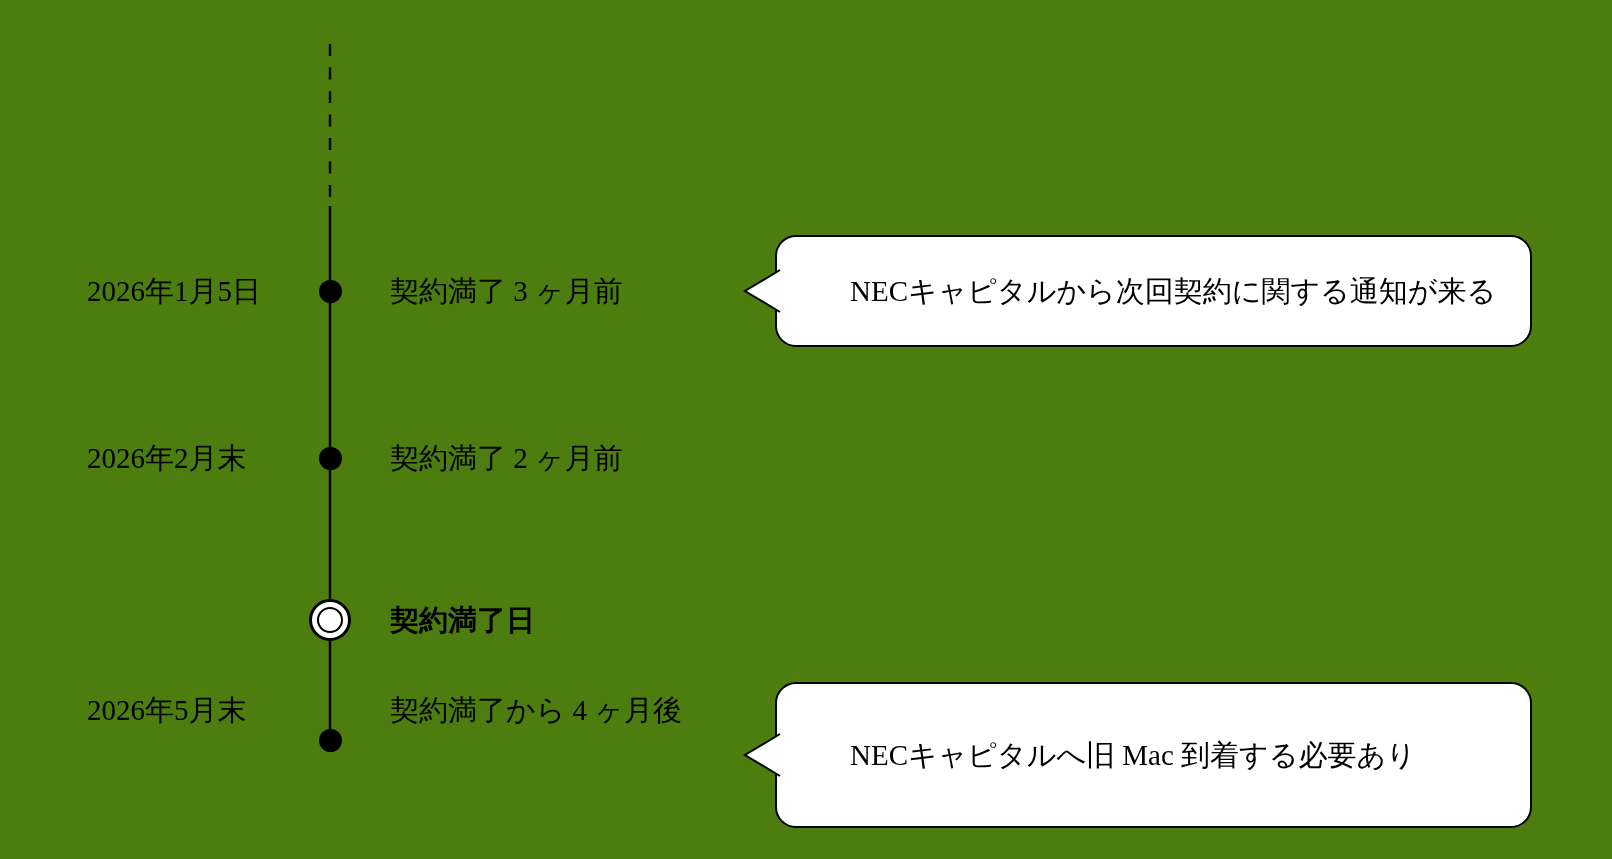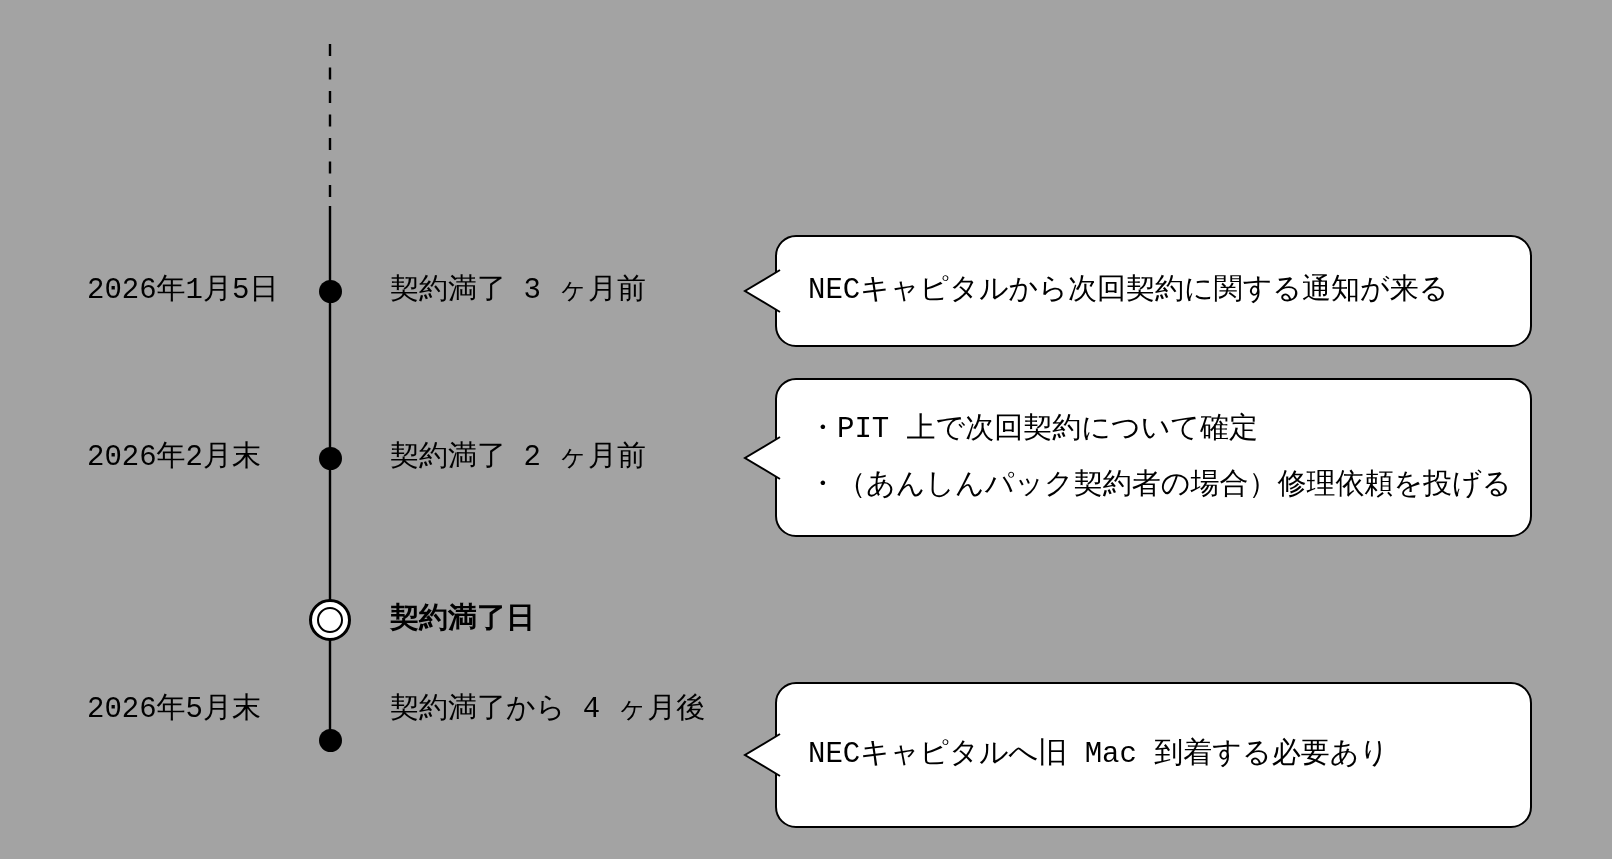--- a/index.html
+++ b/index.html
@@ -1,22 +1,22 @@
 <!DOCTYPE html>
 <html lang="ja"><head>
 <meta charset="utf-8">
 <style>
   html, body { margin: 0; padding: 0; background: #ffffff; }
   .canvas {
     position: relative;
     width: 1612px;
     height: 859px;
-    background: #a3a3a3;
+    background: #4d7c0f;
     overflow: hidden;
-    font-family: Liberation Mono, monospace;
+    font-family: Liberation Serif, serif;
     color: #000000;
   }
   .spine { position: absolute; left: 327px; top: 0; }
 
   .date, .label {
     position: absolute;
     height: 44px;
     line-height: 44px;
     font-size: 29px;
     white-space: nowrap;
@@ -68,21 +68,21 @@
     background: #fff;
     display: flex;
     flex-direction: column;
     justify-content: center;
     padding: 0 18px 0 31px;
     font-size: 29px;
   }
   .bubble1 { top: 235px; height: 112px; }
   .bubble2 { top: 378px; height: 159px; }
   .bubble4 { top: 682px; height: 146px; }
-  .bubble-line { line-height: 56px; white-space: nowrap; }
+  .bubble-line { line-height: 56px; white-space: nowrap; margin-left: 42px; }
 
   .tail {
     position: absolute;
     left: -37px;
     top: 50%;
     margin-top: -24px;
     width: 42px; height: 48px;
   }
 </style>
 </head>
@@ -101,27 +101,20 @@
   <div class="bubble bubble1">
     <svg class="tail" viewBox="0 0 42 48" aria-hidden="true">
       <path d="M40 3 L5 24 L40 45" fill="#ffffff" stroke="#000000" stroke-width="2" stroke-linejoin="miter"></path>
     </svg>
     <div class="bubble-line">NECキャピタルから次回契約に関する通知が来る</div>
   </div>
 
   <div class="date row2">2026年2月末</div>
   <div class="dot dot2"></div>
   <div class="label row2">契約満了 2 ヶ月前</div>
-  <div class="bubble bubble2">
-    <svg class="tail" viewBox="0 0 42 48" aria-hidden="true">
-      <path d="M40 3 L5 24 L40 45" fill="#ffffff" stroke="#000000" stroke-width="2" stroke-linejoin="miter"></path>
-    </svg>
-    <div class="bubble-line">・PIT 上で次回契約について確定</div>
-    <div class="bubble-line">・（あんしんパック契約者の場合）修理依頼を投げる</div>
-  </div>
 
   <div class="double-circle">
     <div class="inner"></div>
   </div>
   <div class="label row3 bold">契約満了日</div>
 
   <div class="date row4">2026年5月末</div>
   <div class="dot dot4"></div>
   <div class="label row4">契約満了から 4 ヶ月後</div>
   <div class="bubble bubble4">

